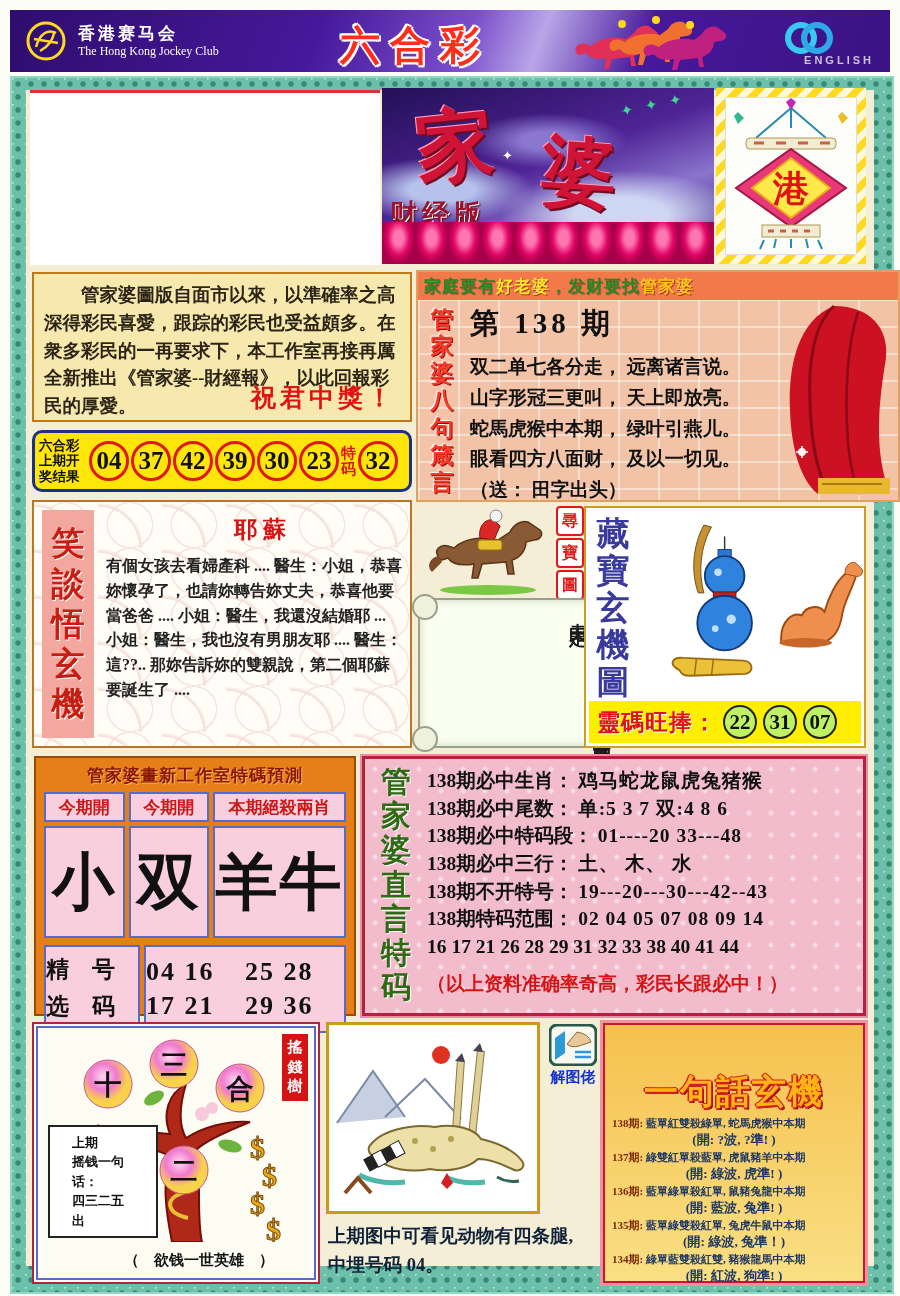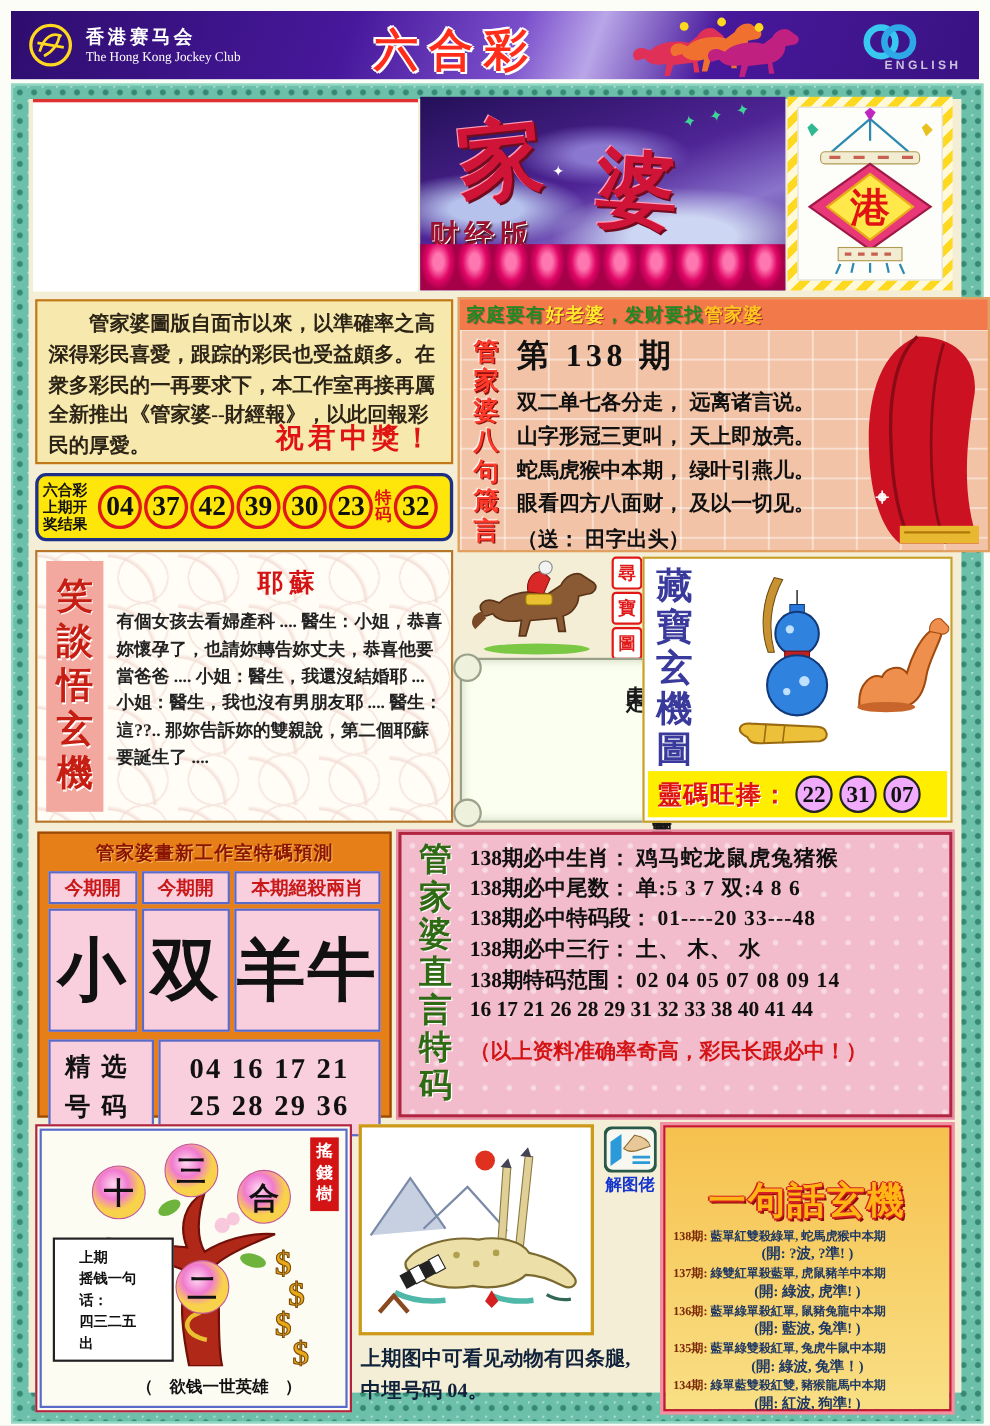--- a/index.html
+++ b/index.html
@@ -86,31 +86,31 @@
   .scroll-title{font-size:17px;letter-spacing:2px;margin-bottom:6px;}
   .scroll-line{font-size:18px;letter-spacing:3px;margin-left:9px;}
 
   
   .mystery{left:584px;top:506px;width:282px;height:242px;background:#fff;border:2px solid #c8a028;box-sizing:border-box;}
   .my-vert{position:absolute;left:6px;top:8px;width:42px;display:flex;flex-direction:column;align-items:center;}
   .my-vert span{font-size:33px;font-weight:bold;color:#3a3a9c;line-height:1.12;font-family:"Liberation Serif",serif;}
   .my-img{position:absolute;left:52px;top:4px;}
   .my-strip{position:absolute;left:3px;right:3px;bottom:3px;height:42px;background:#ffee00;display:flex;align-items:center;gap:6px;padding-left:8px;}
   .my-label{color:#e01212;font-size:23px;font-weight:bold;letter-spacing:1px;font-family:"Liberation Serif",serif;text-shadow:1px 1px 0 #fff;}
-  .wcircle{width:30px;height:30px;border:2.5px solid #222;border-radius:50%;background:#f0abfc;display:flex;align-items:center;justify-content:center;font-size:21px;font-weight:bold;color:#111;font-family:"Liberation Serif",serif;}
+  .wcircle{width:30px;height:30px;border:2.5px solid #222;border-radius:50%;background:#bef264;display:flex;align-items:center;justify-content:center;font-size:21px;font-weight:bold;color:#111;font-family:"Liberation Serif",serif;}
 
   
   .pred{left:34px;top:756px;width:322px;height:260px;background:#e67f17;border:2px solid #9a4a08;box-sizing:border-box;padding:6px 8px;}
   .pred-header{text-align:center;font-size:17px;font-weight:bold;color:#8a1400;letter-spacing:1px;text-shadow:1px 1px 0 #f8b860;font-family:"Liberation Serif",serif;}
   .pred-table{display:grid;grid-template-columns:1fr 1fr 1.65fr;gap:4px;margin-top:5px;}
   .pred-cell{background:#f9cfdd;border:2px solid #5a6ac8;display:flex;align-items:center;justify-content:center;}
   .pred-h{height:26px;font-size:17px;font-weight:bold;color:#c81818;font-family:"Liberation Serif",serif;}
   .pred-v{height:108px;font-size:62px;font-weight:bold;color:#111;font-family:"Liberation Serif",serif;letter-spacing:2px;}
   .pick{display:grid;grid-template-columns:96px 1fr;gap:4px;margin-top:7px;}
-  .pick-cell{background:#f9cfdd;border:2px solid #5a6ac8;display:flex;flex-direction:column;align-items:center;justify-content:center;height:84px;}
+  .pick-cell{background:#f9cfdd;border:2px solid #5a6ac8;display:flex;flex-direction:row;align-items:center;justify-content:center;height:84px;}
   .pick-label{font-size:23px;font-weight:bold;color:#111;letter-spacing:10px;line-height:1.6;font-family:"Liberation Serif",serif;}
   .pick-nums{font-size:26px;font-weight:bold;color:#111;line-height:1.3;font-family:Liberation Serif, serif;letter-spacing:2px;}
 
   
   .direct{left:362px;top:756px;width:504px;height:260px;background:#f2bccd;border:3px solid #b02440;outline:2px solid #e890a8;box-sizing:border-box;
     background-image:radial-gradient(circle at 10px 10px,rgba(255,255,255,.45) 2px,transparent 3px);background-size:22px 22px;}
   .dt-vert{position:absolute;left:8px;top:6px;width:46px;display:flex;flex-direction:column;align-items:center;}
   .dt-vert span{font-size:30px;font-weight:bold;color:#2e6b14;line-height:1.14;font-family:"Liberation Serif",serif;text-shadow:1px 1px 0 #fff;}
   .dt-lines{position:absolute;left:62px;top:8px;width:432px;font-family:"Liberation Serif",serif;}
   .dt-row{font-size:19.5px;font-weight:bold;color:#101010;line-height:1.42;white-space:nowrap;}
@@ -368,20 +368,21 @@
       <span>直</span>
       <span>言</span>
       <span>特</span>
       <span>码</span>
     </div>
     <div class="dt-lines">
       <div class="dt-row"><span>138期必中生肖：</span> <span class="v">鸡马蛇龙鼠虎兔猪猴</span></div>
       <div class="dt-row"><span>138期必中尾数：</span> <span class="v">单:5 3 7  双:4 8 6</span></div>
       <div class="dt-row"><span>138期必中特码段：</span> <span class="v">01----20  33---48</span></div>
       <div class="dt-row"><span>138期必中三行：</span> <span class="v">土、 木、 水</span></div>
+      <div class="dt-row"><span>138期不开特号：</span> <span class="v">19---20---30---42--43</span></div>
       <div class="dt-row"><span>138期特码范围：</span> <span class="v">02 04 05 07 08 09 14</span></div>
       <div class="dt-row">16 17 21 26 28 29 31 32 33 38 40 41 44</div>
       <div class="dt-note">（以上资料准确率奇高，彩民长跟必中！）</div>
     </div>
   </div>
 
   <div class="abs tree">
     <svg width="284" height="214" viewBox="0 0 284 214" style="position:absolute;left:0;top:4px;">
       <defs>
         <radialGradient id="fg" cx="40%" cy="35%">

